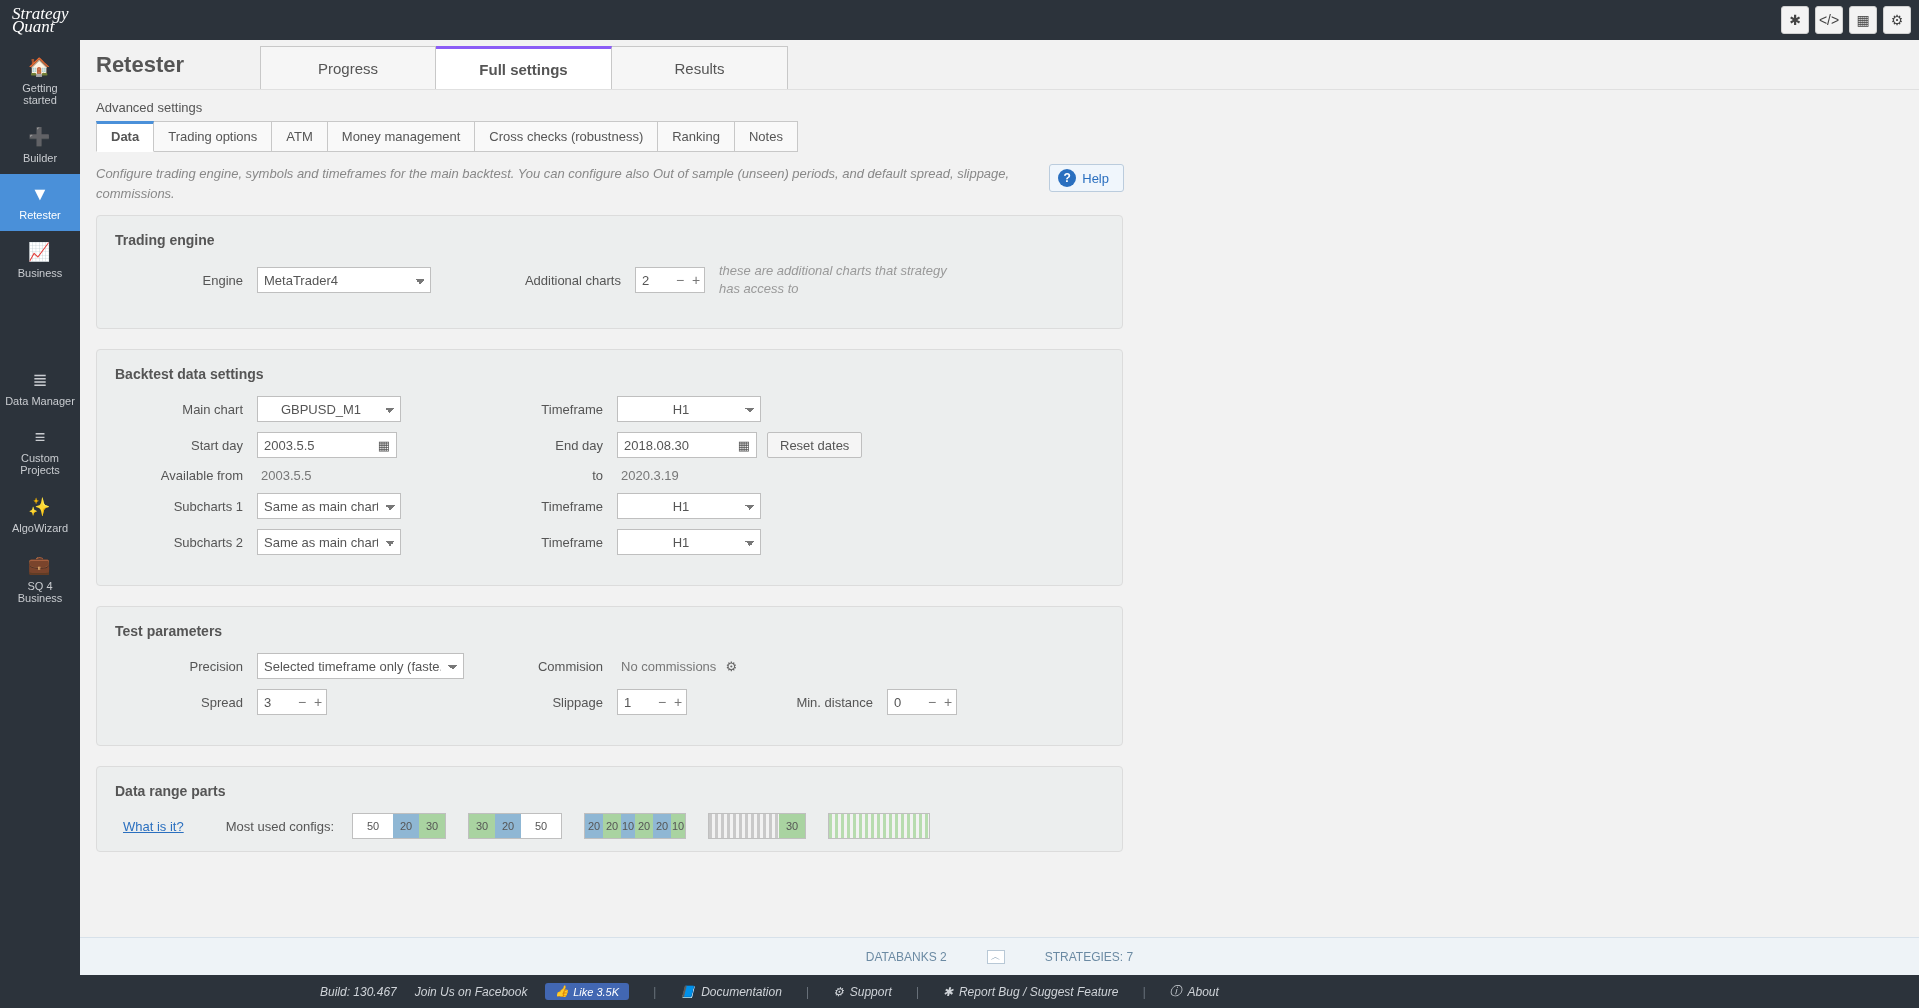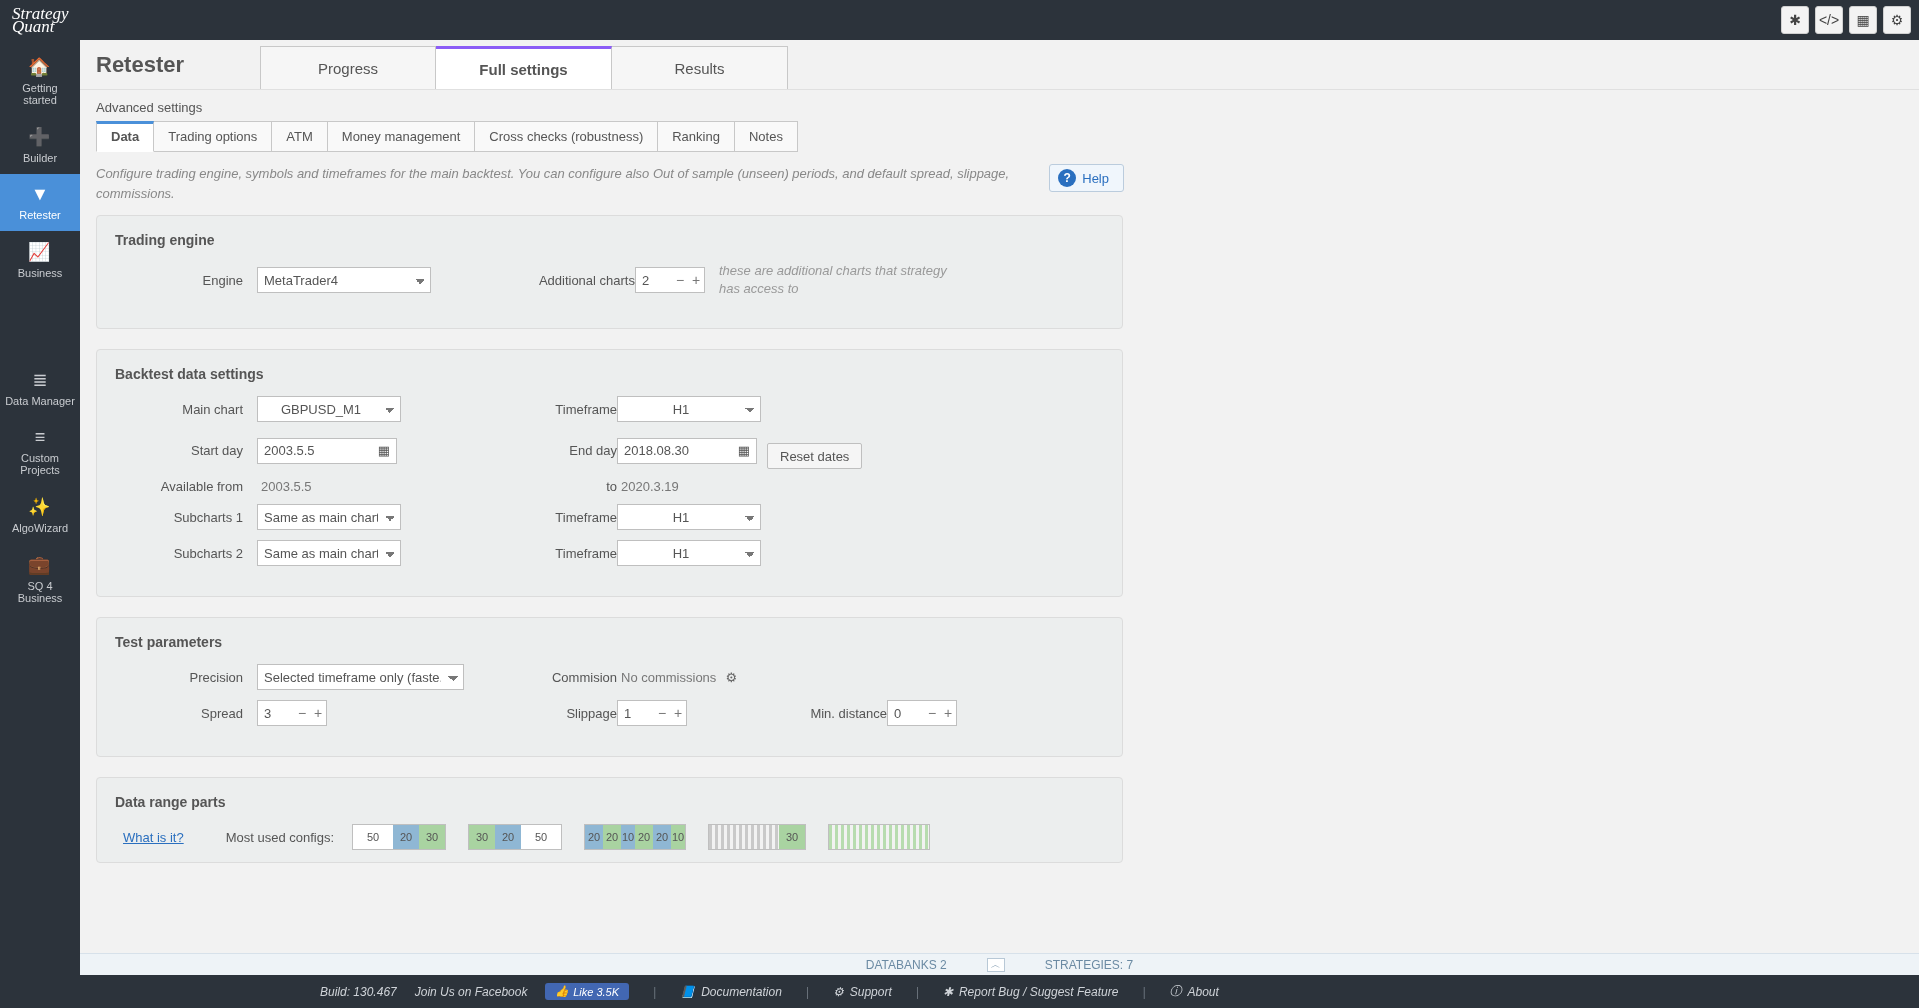--- a/index.html
+++ b/index.html
@@ -43,56 +43,56 @@
 .configwrap { flex: 1; overflow-y: scroll; padding: 0 0 20px 16px; position: relative; }
 .introrow { display: flex; align-items: flex-start; gap: 20px; padding: 12px 12px 12px 0; max-width: 1040px; }
 .introrow .intro { flex: 1; font-style: italic; color: #888; line-height: 1.5; }
 .introrow .helpbtn { border: 1px solid #bcd; background: #f0f6fc; color: #2a6fbf; padding: 4px 14px 4px 8px; border-radius: 3px; display: flex; align-items: center; gap: 6px; cursor: pointer; font-size: 13px; }
 .introrow .helpbtn .q { width: 18px; height: 18px; border-radius: 50%; background: #2a6fbf; color: #fff; display: inline-flex; align-items: center; justify-content: center; font-weight: 700; font-size: 12px; }
 
 .panel { background: #eceeee; border: 1px solid #dcdcdc; border-radius: 4px; padding: 16px 18px 20px; max-width: 1027px; margin-bottom: 20px; }
 .panel h3 { font-size: 14px; font-weight: 700; color: #555; margin-bottom: 14px; }
 .formrow { display: flex; align-items: center; margin-bottom: 10px; }
 .formrow .lbl { width: 142px; text-align: right; padding-right: 14px; color: #555; }
-.formrow .lbl2 { width: 102px; text-align: right; padding-right: 0; color: #555; }
+.formrow .lbl2 { width: 102px; text-align: right; padding-right: 14px; color: #555; }
 .formrow .col1 { width: 400px; min-width: 400px; display: flex; align-items: center; }
 .formrow .col2 { display: flex; align-items: center; }
 .formrow .note { font-style: italic; color: #999; margin-left: 14px; max-width: 250px; line-height: 1.4; }
 .formrow .value-text { color: #777; padding-left: 4px; }
 
 .sel, .txt { height: 26px; border: 1px solid #bfbfbf; background: #fff; font-size: 13px; color: #555; padding: 0 6px; }
 .sel { appearance: none; -webkit-appearance: none; padding-right: 22px; background-image: linear-gradient(45deg, transparent 50%, #777 50%), linear-gradient(-45deg, transparent 50%, #777 50%); background-position: right 10px top 11px, right 5px top 11px; background-size: 5px 5px; background-repeat: no-repeat; }
 .sel.w170 { width: 174px; }
 .sel.w140 { width: 144px; text-align: center; }
 .sel.w200 { width: 207px; }
 .dateinp { display: inline-flex; align-items: center; height: 26px; border: 1px solid #bfbfbf; background: #fff; }
 .dateinp input { border: none; outline: none; width: 114px; height: 24px; padding: 0 6px; font-size: 13px; color: #555; }
 .dateinp .cal { width: 24px; height: 24px; display: flex; align-items: center; justify-content: center; color: #555; cursor: pointer; font-size: 13px; }
 
 .spin { display: inline-flex; align-items: center; height: 26px; border: 1px solid #bfbfbf; background: #fff; }
 .spin input { border: none; outline: none; width: 36px; height: 24px; padding: 0 6px; font-size: 13px; color: #555; }
 .spin .btn { width: 16px; height: 24px; display: flex; align-items: center; justify-content: center; font-size: 14px; color: #777; cursor: pointer; user-select: none; }
 
-.btn-plain { height: 26px; padding: 0 12px; background: #f5f5f5; border: 1px solid #bfbfbf; color: #555; cursor: pointer; font-size: 13px; border-radius: 2px; margin-top: 11px; }
+.btn-plain { height: 26px; padding: 0 12px; background: #f5f5f5; border: 1px solid #bfbfbf; color: #555; cursor: pointer; font-size: 13px; border-radius: 2px; }
 .gear { width: 18px; height: 18px; display: inline-flex; align-items: center; justify-content: center; color: #666; cursor: pointer; margin-left: 6px; }
 
 
 .whatis { color: #2a6fbf; text-decoration: underline; cursor: pointer; margin-right: 24px; margin-left: 8px; }
 .cfgrow { display: flex; align-items: center; gap: 18px; flex-wrap: wrap; }
 .cfglabel { color: #555; }
 .cfgbox { border: 1px solid #bfbfbf; height: 26px; display: flex; align-items: stretch; background: #fff; cursor: pointer; }
 .cfgbox .seg { display: flex; align-items: center; justify-content: center; font-size: 11px; color: #555; }
 .cfgbox .seg.g { background: #a9d3a1; }
 .cfgbox .seg.b { background: #8fb7d4; }
 .cfgbox .seg.w { background: #fff; }
 .cfgbox .seg.stripes { background: repeating-linear-gradient(90deg, #c9c9c9 0 3px, #f2f2f2 3px 6px); }
 .cfgbox .seg.stripes-g { background: repeating-linear-gradient(90deg, #b7dcaf 0 3px, #f2f2f2 3px 6px); }
 
 
-.dbbar { background: #eef3f7; height: 22px; display: flex; align-items: center; justify-content: center; gap: 40px; font-size: 12px; color: #6b8aa3; border-top: 1px solid #d7e1ea; }
+.dbbar { background: #eef3f7; height: 38px; display: flex; align-items: center; justify-content: center; gap: 40px; font-size: 12px; color: #6b8aa3; border-top: 1px solid #d7e1ea; }
 .dbbar .chev { width: 18px; height: 14px; border: 1px solid #b8c8d6; display: inline-flex; align-items: center; justify-content: center; font-size: 10px; cursor: pointer; background: #fff; }
 
 
 .footer { background: #2c333b; color: #cfd3d8; height: 33px; display: flex; align-items: center; font-size: 12px; padding: 0 12px; gap: 18px; font-style: italic; }
 .footer .sep { color: #6a737c; padding: 0 6px; }
 .footer .fblike { background: #4267b2; color: #fff; padding: 2px 10px; border-radius: 3px; font-size: 11px; display: inline-flex; align-items: center; gap: 4px; }
 .footer .link { cursor: pointer; display: inline-flex; align-items: center; gap: 6px; }
 .footer .spacer { flex: 1; }
 </style>
 </head>

